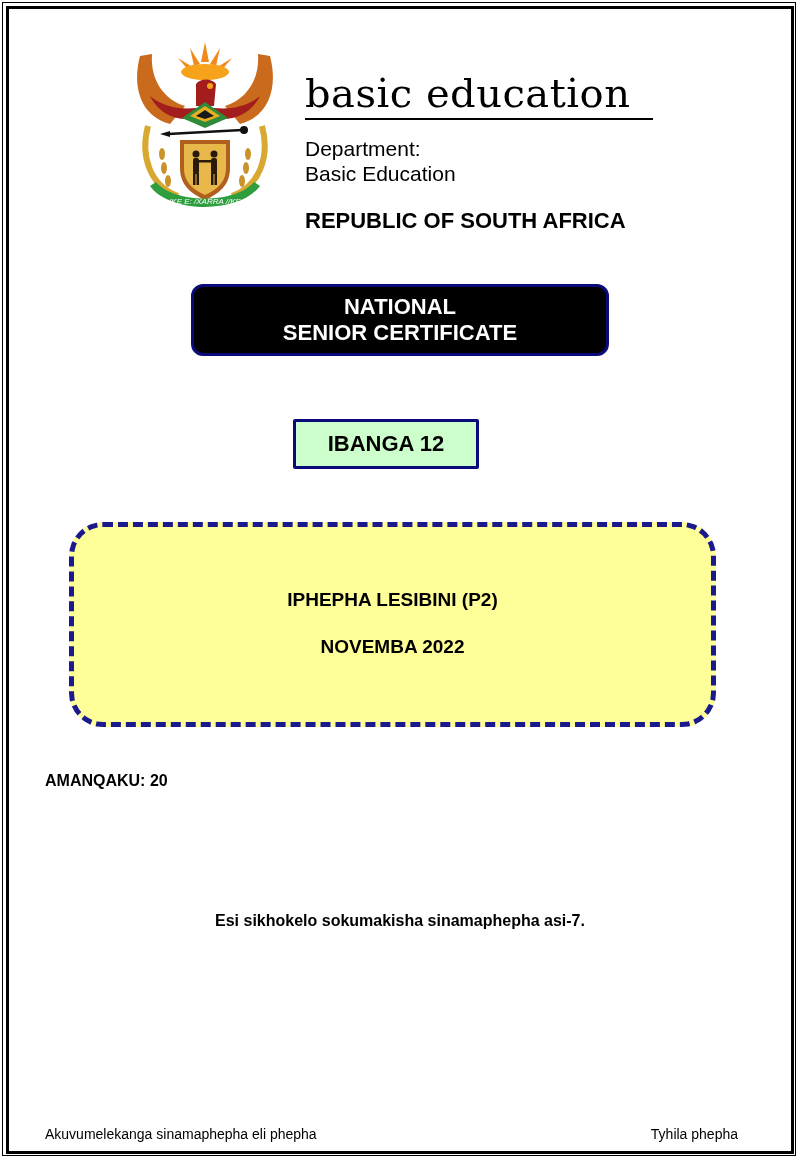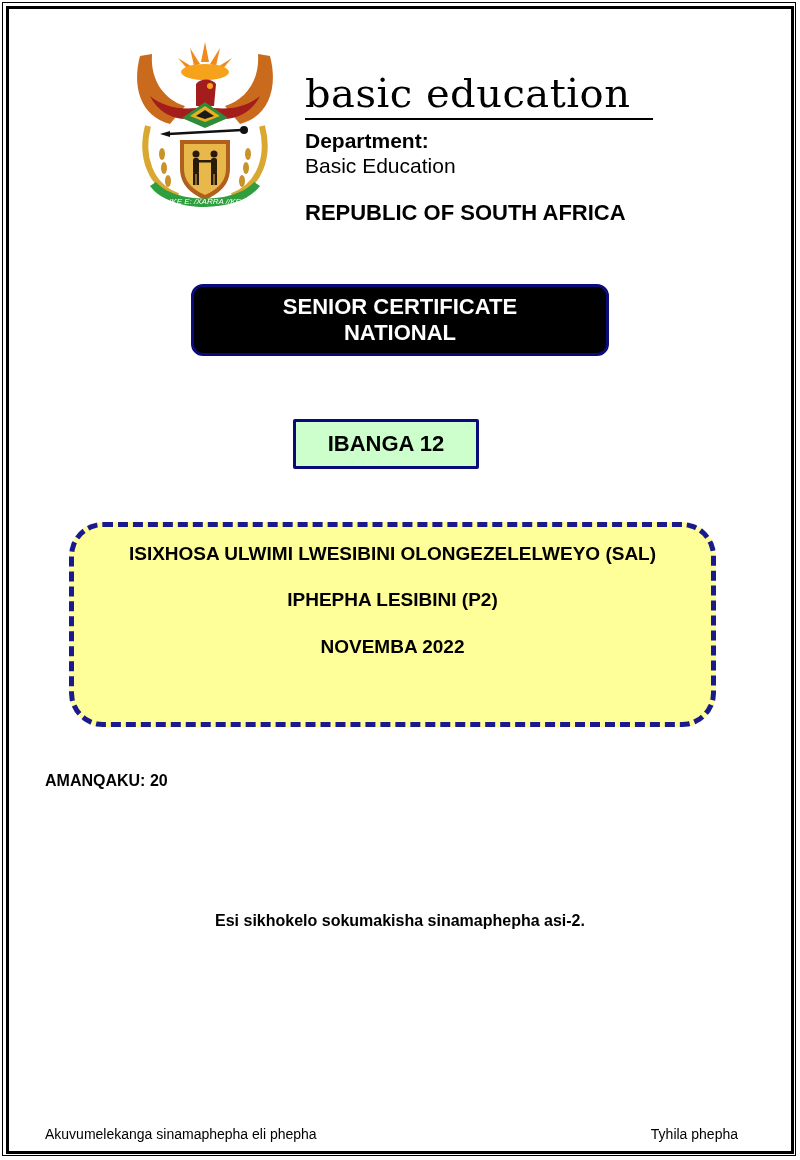--- a/index.html
+++ b/index.html
@@ -8,21 +8,21 @@
     .outer-border { position: absolute; left: 2px; top: 2px; width: 794px; height: 1154px; border: 1px solid #000; box-sizing: border-box; }
     .inner-border { position: absolute; left: 6px; top: 6px; width: 788px; height: 1148px; border: 3px solid #000; box-sizing: border-box; }
 
     
     .coat { position: absolute; left: 130px; top: 36px; width: 150px; height: 178px; }
 
     .brand { position: absolute; left: 305px; top: 70px; width: 348px; }
     .brand-title { font-family: "DejaVu Serif", serif; font-size: 40px; line-height: 46px; letter-spacing: 0.5px; font-weight: normal; }
     .brand-rule { width: 348px; height: 2px; background: #000; margin-top: 2px; }
     .brand-line { font-size: 21px; line-height: 25px; }
-    .brand-line.dept { margin-top: 8px; font-weight: bold; }
+    .brand-line.dept { margin-top: 16px; }
     .brand-line.bold { font-weight: bold; font-size: 22px; line-height: 26px; margin-top: 22px; }
 
     .nsc-box { position: absolute; left: 191px; top: 284px; width: 418px; height: 72px; background: #000; border: 3px solid #0a0a7a; border-radius: 12px; box-sizing: border-box; color: #fff; font-weight: bold; font-size: 22px; line-height: 26px; text-align: center; display: flex; flex-direction: column; justify-content: center; }
 
     .grade-box { position: absolute; left: 293px; top: 419px; width: 186px; height: 50px; background: #ccffcc; border: 3px solid #0a0a7a; border-radius: 2px; box-sizing: border-box; font-weight: bold; font-size: 22px; display: flex; align-items: center; justify-content: center; }
 
     .subject-box { position: absolute; left: 69px; top: 522px; width: 647px; height: 205px; background: #ffff99; border: 5px dashed #1a1a8c; border-radius: 34px; box-sizing: border-box; text-align: center; font-weight: bold; font-size: 19px; }
     .subject-box .line { position: absolute; left: 0; right: 0; }
 
     .marks { position: absolute; left: 45px; top: 772px; font-weight: bold; font-size: 16px; }
@@ -96,32 +96,31 @@
 
 <div class="brand">
   <div class="brand-title">basic education</div>
   <div class="brand-rule"></div>
   <div class="brand-line dept">Department:</div>
   <div class="brand-line">Basic Education</div>
   <div class="brand-line bold">REPUBLIC OF SOUTH AFRICA</div>
 </div>
 
 <div class="nsc-box">
+  <div>NATIONAL</div>
   <div>SENIOR CERTIFICATE</div>
-  <div>NATIONAL</div>
 </div>
 
 <div class="grade-box">
   <span>IBANGA 12</span>
 </div>
 
 <div class="subject-box">
-  <div class="line" style="top:16px;">ISIXHOSA ULWIMI LWESIBINI OLONGEZELELWEYO (SAL)</div>
   <div class="line" style="top:62px;text-align:center;">IPHEPHA LESIBINI (P2)</div>
   <div class="line" style="top:109px;">NOVEMBA 2022</div>
 </div>
 
 <div class="marks">AMANQAKU: 20</div>
 
-<div class="pages-note">Esi sikhokelo sokumakisha sinamaphepha asi-2.</div>
+<div class="pages-note">Esi sikhokelo sokumakisha sinamaphepha asi-7.</div>
 
 <div class="footer-left">Akuvumelekanga sinamaphepha eli phepha</div>
 <div class="footer-right">Tyhila phepha</div>
 
 </body></html>

